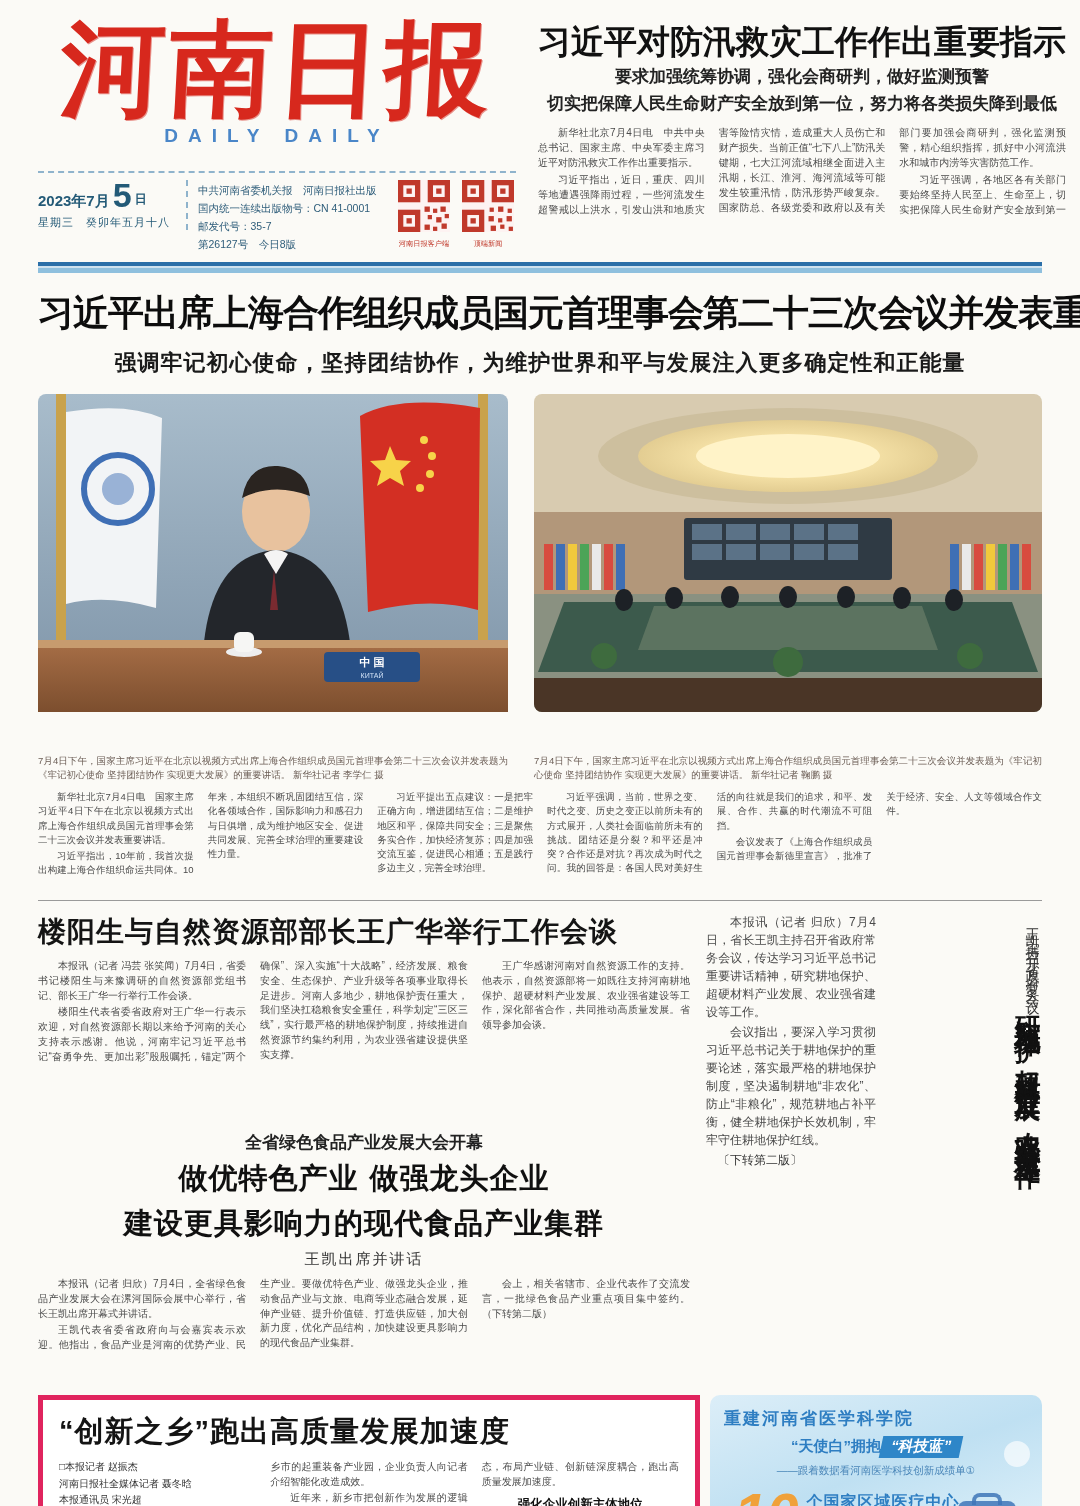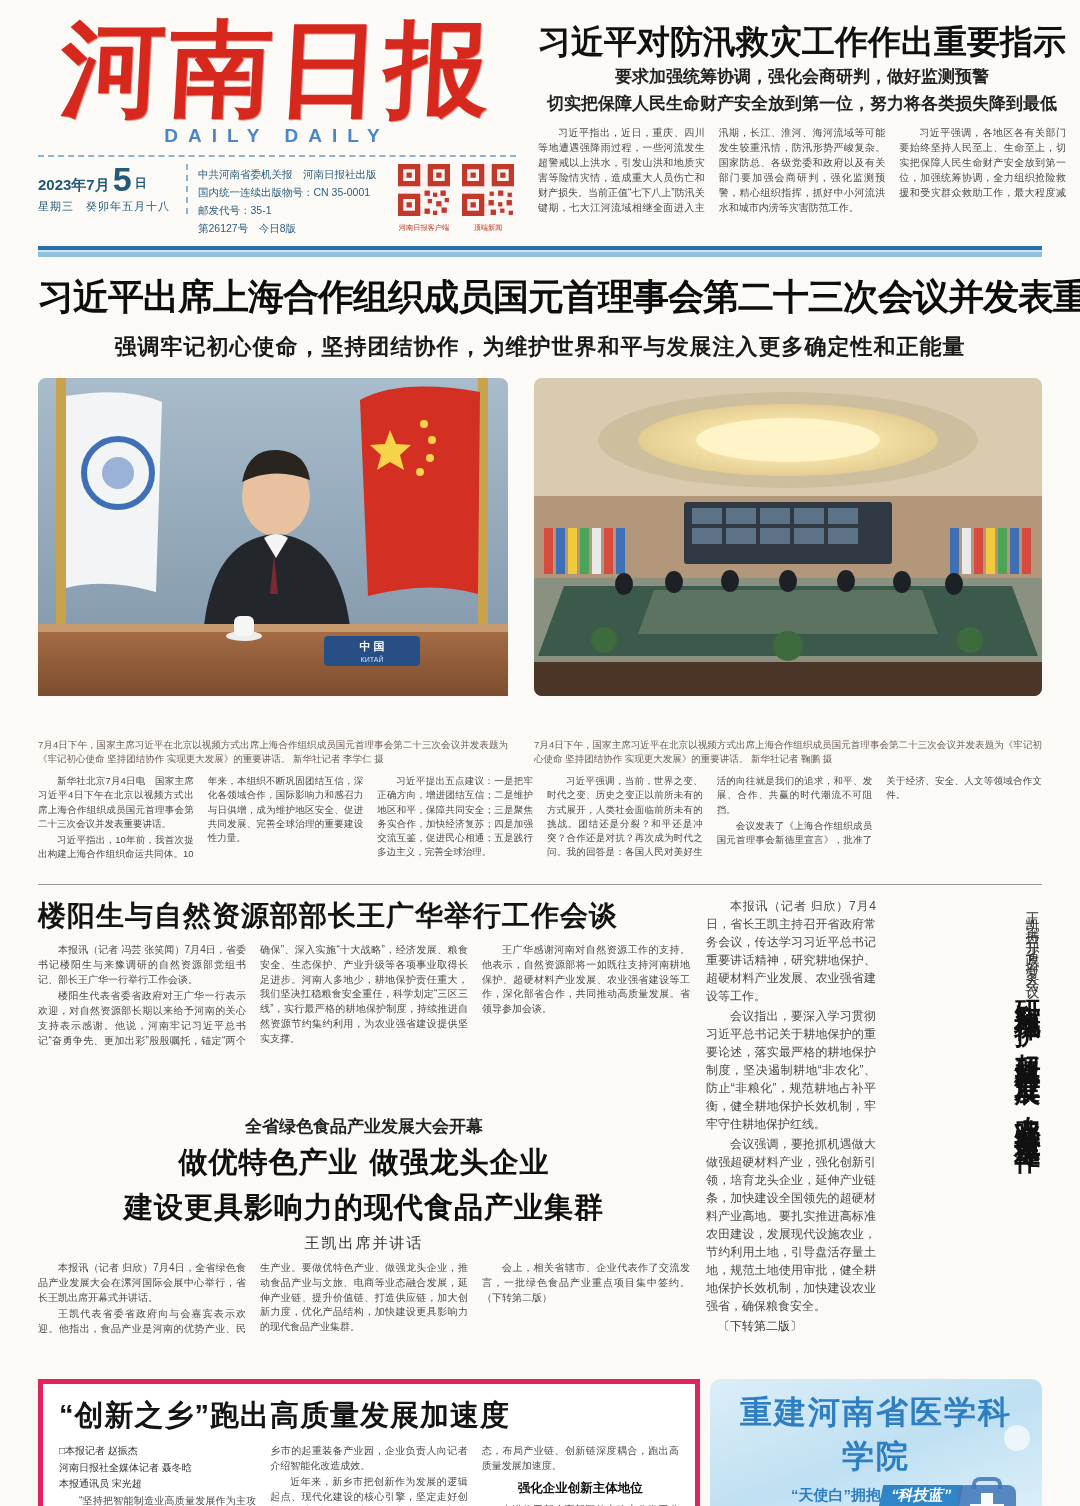--- a/index.html
+++ b/index.html
@@ -13,21 +13,21 @@
   
   .header { display:flex; gap:22px; align-items:flex-start; }
   .masthead { width:478px; flex:none; text-align:center; }
   .masthead-title {
     font-family:"DejaVu Serif","Liberation Serif",serif;
     font-weight:900; font-size:104px; line-height:1.05; color:#d7281d;
     letter-spacing:4px; transform:skewX(-3deg); text-shadow:1px 1px 0 #e8928b;
     white-space:nowrap;
   }
   .masthead-en { color:#4a86c8; font-size:19px; letter-spacing:10px; font-weight:bold; margin-top:2px; }
-  .masthead-info { border-top:2px dashed #8fb3cc; margin-top:8px; padding-top:7px;
+  .masthead-info { border-top:2px dashed #8fb3cc; margin-top:24px; padding-top:7px;
     display:flex; gap:10px; align-items:flex-start; text-align:left; }
   .dateblock { width:150px; flex:none; color:#235a77; border-right:2px dashed #8fb3cc; padding-right:8px; }
   .date-l1 { font-size:15px; font-weight:bold; display:flex; align-items:flex-end; gap:3px; }
   .date-day { font-size:34px; font-weight:bold; line-height:0.9; }
   .date-ri { font-size:12px; padding-bottom:3px; }
   .date-l2 { font-size:11px; margin-top:4px; letter-spacing:1px; }
   .pubblock { flex:1; color:#2e5d7a; font-size:10.5px; line-height:1.7; padding-top:2px; }
   .qrs { flex:none; display:flex; gap:8px; }
   .qr { width:56px; text-align:center; }
   .qr svg { width:52px; height:52px; background:#fdf3f2; }
@@ -69,21 +69,21 @@
   .vh-main { font-size:26px; font-weight:900; color:#111; letter-spacing:4px; line-height:1.15; }
   
   .bottom { display:flex; gap:10px; margin-top:14px; align-items:stretch; height:182px; }
   .pinkbox { flex:1; border:5px solid #e0245e; background:#fff; padding:12px 16px 10px 16px; overflow:hidden; }
   .pink-h1 { font-size:29px; font-weight:900; color:#141414; letter-spacing:1px; }
   .pink-body { column-count:3; font-size:10px; line-height:1.45; height:96px; margin-top:8px; }
   .pink-body .byline { text-indent:0; color:#333; }
   .pink-body .subhead { text-indent:0; text-align:center; font-weight:bold; font-size:12.5px; color:#111; margin:6px 0; }
   .promo { width:332px; flex:none; border-radius:10px; position:relative; overflow:hidden;
     background:linear-gradient(160deg,#dceef8 0%, #bfe0f2 45%, #e8f6fc 100%); padding:12px 14px; }
-  .promo-title { text-align:center; font-size:32px; font-weight:900; color:#2e7ec2; letter-spacing:2px;font-family:Liberation Mono, monospace; }
+  .promo-title { text-align:left; font-size:17px; font-weight:900; color:#2e7ec2; letter-spacing:2px;font-family:Liberation Mono, monospace; }
   .promo-ribbon { text-align:center; margin-top:6px; font-size:15px; font-weight:900; }
   .ribbon-left { color:#2e7ec2; }
   .ribbon-right { display:inline-block; background:#2e86c8; color:#fff; padding:1px 10px 2px 10px; transform:skewX(-12deg); }
   .promo-dash { text-align:center; font-size:10.5px; color:#4a86b8; margin-top:6px; }
   .promo-row { display:flex; align-items:flex-start; gap:8px; margin-top:8px; padding-left:10px; }
   .promo-num { font-size:58px; line-height:0.95; font-weight:900; color:#f0a13a; font-style:italic; }
   .promo-stack { padding-top:6px; }
   .promo-label { font-size:16px; font-weight:900; color:#2e7ec2; letter-spacing:1px; }
   .promo-badge { display:inline-block; margin-top:5px; background:#f0a13a; color:#fff; font-size:13px; font-weight:bold;
     padding:2px 14px; border-radius:4px; letter-spacing:2px; }
@@ -109,21 +109,21 @@
         <div class="dateblock">
           <div class="date-l1">
             <span>2023年7月</span>
             <span class="date-day">5</span>
             <span class="date-ri">日</span>
           </div>
           <div class="date-l2">星期三　癸卯年五月十八</div>
         </div>
         <div class="pubblock">
           <div>中共河南省委机关报　河南日报社出版</div>
-          <div>国内统一连续出版物号：CN 35-0001　邮发代号：35-1</div>
+          <div>国内统一连续出版物号：CN 41-0001　邮发代号：35-7</div>
           <div>第26127号　今日8版</div>
         </div>
         <div class="qrs">
           <div class="qr">
             <svg viewBox="0 0 49 49">
               <g fill="#c0392b">
                 <rect x="0" y="0" width="21" height="21"></rect>
                   <rect x="5" y="5" width="11" height="11" fill="#fdf3f2"></rect>
                   <rect x="8" y="8" width="5" height="5"></rect>
                 <rect x="28" y="0" width="21" height="21"></rect>
@@ -172,20 +172,21 @@
           </div>
         </div>
       </div>
     </div>
 
     <div class="flood">
       <div class="flood-h1">习近平对防汛救灾工作作出重要指示</div>
       <div class="flood-h2">要求加强统筹协调，强化会商研判，做好监测预警</div>
       <div class="flood-h3">切实把保障人民生命财产安全放到第一位，努力将各类损失降到最低</div>
       <div class="bodycols flood-body">
+        <p>新华社北京7月4日电　中共中央总书记、国家主席、中央军委主席习近平对防汛救灾工作作出重要指示。</p>
         <p>习近平指出，近日，重庆、四川等地遭遇强降雨过程，一些河流发生超警戒以上洪水，引发山洪和地质灾害等险情灾情，造成重大人员伤亡和财产损失。当前正值“七下八上”防汛关键期，七大江河流域相继全面进入主汛期，长江、淮河、海河流域等可能发生较重汛情，防汛形势严峻复杂。国家防总、各级党委和政府以及有关部门要加强会商研判，强化监测预警，精心组织指挥，抓好中小河流洪水和城市内涝等灾害防范工作。</p>
         <p>习近平强调，各地区各有关部门要始终坚持人民至上、生命至上，切实把保障人民生命财产安全放到第一位，加强统筹协调，全力组织抢险救援和受灾群众救助工作，最大程度减少人员伤亡，努力将各类损失降到最低。</p>
       </div>
     </div>
   </div>
 
   <div class="blue-rule"></div>
 
   <div class="summit">
     <div class="summit-h1">习近平出席上海合作组织成员国元首理事会第二十三次会议并发表重要讲话</div>
@@ -327,21 +328,20 @@
       <div class="bodycols gf-body">
         <p>本报讯（记者 归欣）7月4日，全省绿色食品产业发展大会在漯河国际会展中心举行，省长王凯出席开幕式并讲话。</p>
         <p>王凯代表省委省政府向与会嘉宾表示欢迎。他指出，食品产业是河南的优势产业、民生产业。要做优特色产业、做强龙头企业，推动食品产业与文旅、电商等业态融合发展，延伸产业链、提升价值链、打造供应链，加大创新力度，优化产品结构，加快建设更具影响力的现代食品产业集群。</p>
         <p>会上，相关省辖市、企业代表作了交流发言，一批绿色食品产业重点项目集中签约。（下转第二版）</p>
       </div>
     </div>
 
     <div class="midcol">
       <p>本报讯（记者 归欣）7月4日，省长王凯主持召开省政府常务会议，传达学习习近平总书记重要讲话精神，研究耕地保护、超硬材料产业发展、农业强省建设等工作。</p>
       <p>会议指出，要深入学习贯彻习近平总书记关于耕地保护的重要论述，落实最严格的耕地保护制度，坚决遏制耕地“非农化”、防止“非粮化”，规范耕地占补平衡，健全耕地保护长效机制，牢牢守住耕地保护红线。</p>
-      <p>会议强调，要抢抓机遇做大做强超硬材料产业，强化创新引领，培育龙头企业，延伸产业链条，加快建设全国领先的超硬材料产业高地。要扎实推进高标准农田建设，发展现代设施农业，节约利用土地，引导盘活存量土地，规范土地使用审批，健全耕地保护长效机制，加快建设农业强省，确保粮食安全。</p>
       <p class="turn">〔下转第二版〕</p>
     </div>
 
     <div class="vhead">
       <div class="vh-kicker">王凯主持召开省政府常务会议</div>
       <div class="vh-main">研究耕地保护、超硬材料产业发展、</div>
       <div class="vh-main">农业强省建设等工作</div>
     </div>
   </div>
 

